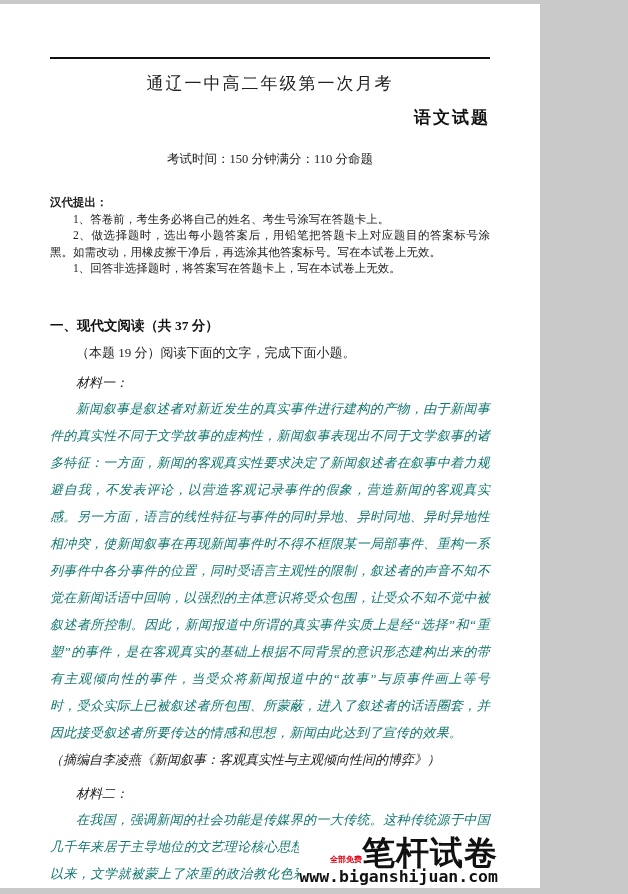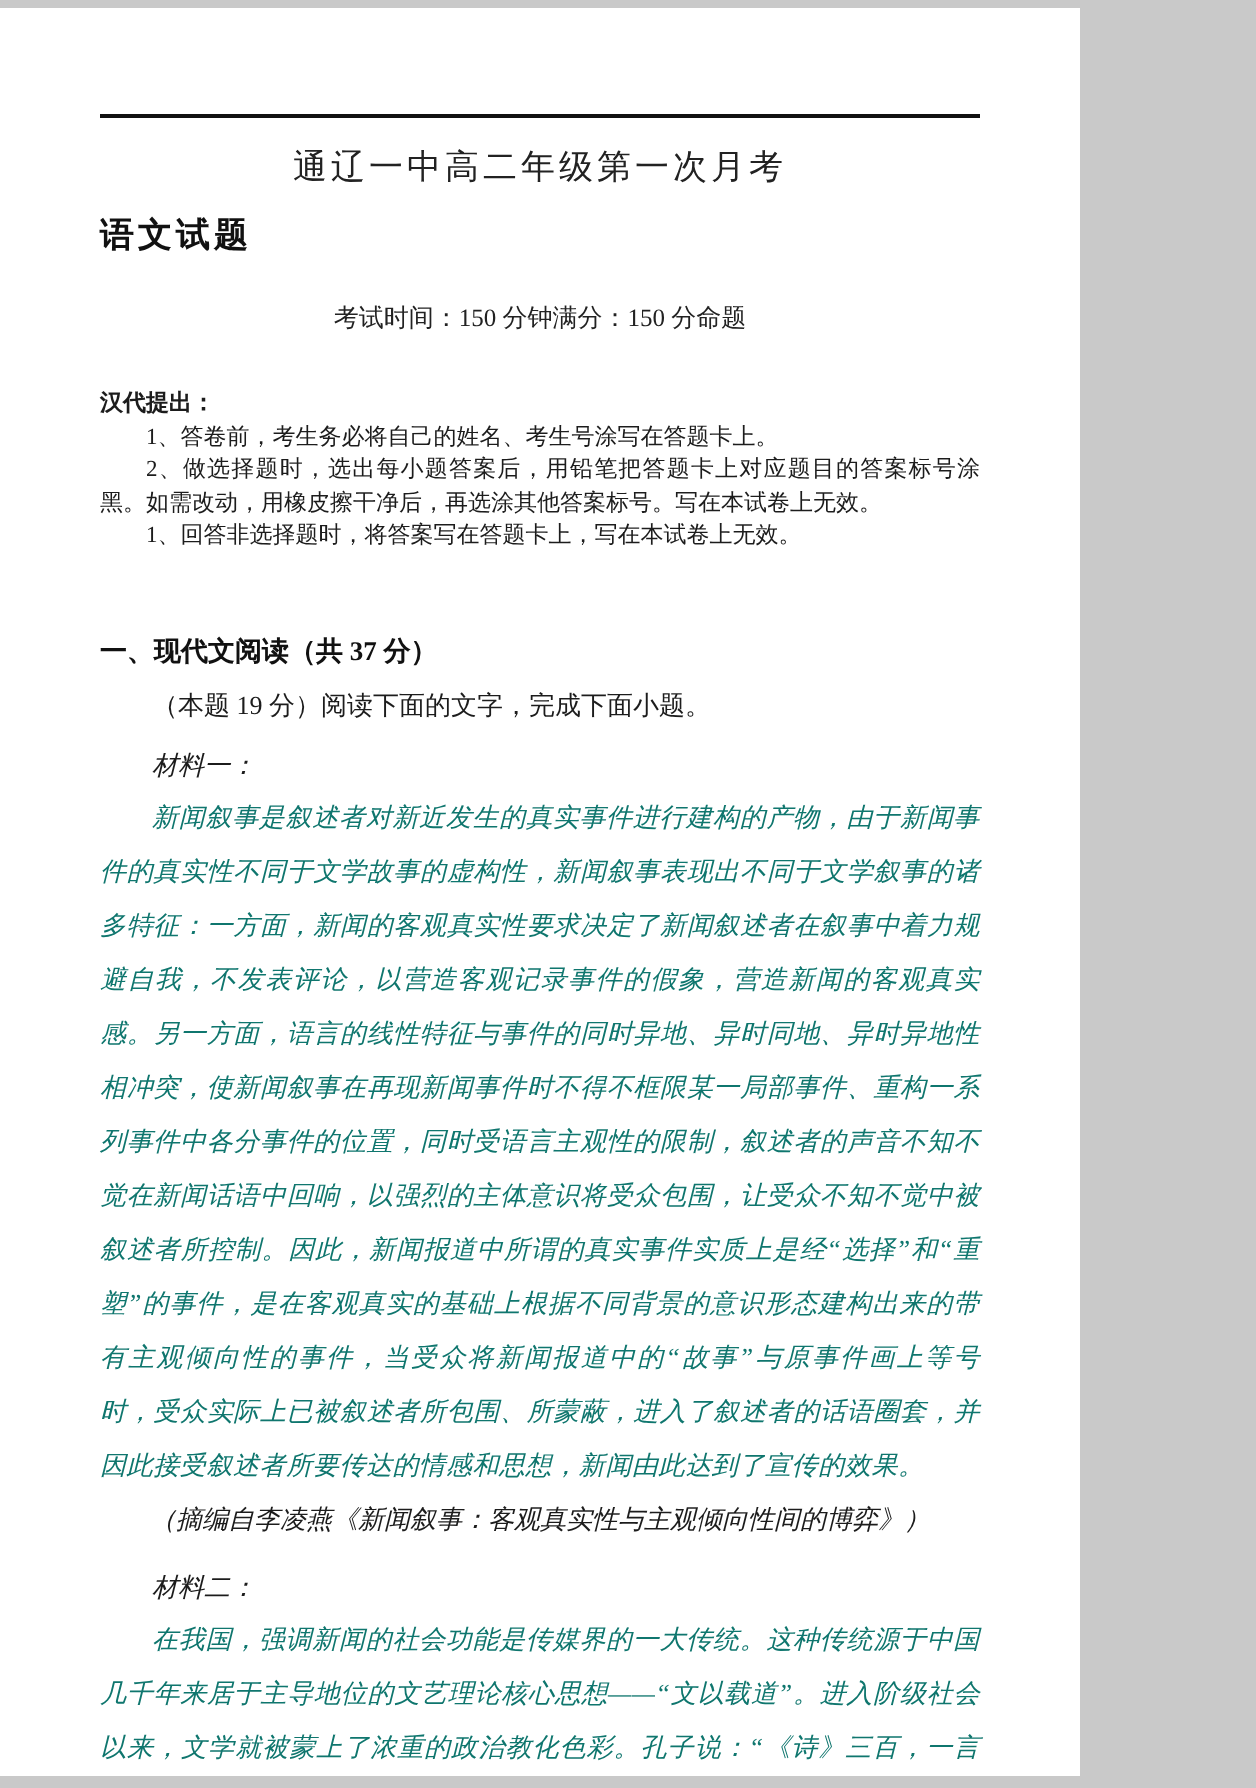--- a/index.html
+++ b/index.html
@@ -30,21 +30,21 @@
   }
   .doc-title {
     margin-top: 13px;
     text-align: center;
     font-size: 17px;
     letter-spacing: 2px;
     color: #222222;
   }
   .doc-subtitle {
     margin-top: 11px;
-    text-align: left;
+    text-align: right;
     font-size: 17px;
     font-weight: bold;
     letter-spacing: 2px;
     color: #111111;
   }
   .exam-info {
     margin-top: 22px;
     display: flex;
     justify-content: center;
     font-size: 12.5px;
@@ -89,21 +89,21 @@
     line-height: 27px;
     letter-spacing: 0.3px;
     text-indent: 2em;
     text-align: justify;
     color: #0f766e;
   }
   .material-source {
     font-size: 13px;
     font-style: italic;
     line-height: 27px;
-    text-align: center;
+    text-align: left;
     color: #1c1c1c;
   }
   .watermark {
     position: absolute;
     right: 42px;
     bottom: 2px;
     text-align: right;
     background: #ffffff;
   }
   .wm-top {
@@ -141,21 +141,21 @@
 <div id="page">
   <div id="content">
 
     <div class="top-rule"></div>
 
     <div class="doc-title">通辽一中高二年级第一次月考</div>
     <div class="doc-subtitle">语文试题</div>
 
     <div class="exam-info">
       <span>考试时间：150 分钟</span>
-      <span>满分：150 分</span>
+      <span>满分：110 分</span>
       <span>命题</span>
     </div>
 
     <div class="notice">
       <div class="notice-heading">汉代提出：</div>
       <div class="notice-item">1、答卷前，考生务必将自己的姓名、考生号涂写在答题卡上。</div>
       <div class="notice-item">2、做选择题时，选出每小题答案后，用铅笔把答题卡上对应题目的答案标号涂黑。如需改动，用橡皮擦干净后，再选涂其他答案标号。写在本试卷上无效。</div>
       <div class="notice-item">1、回答非选择题时，将答案写在答题卡上，写在本试卷上无效。</div>
     </div>
 
@@ -164,13 +164,20 @@
 
     <div class="material-label">材料一：</div>
     <div class="material-paragraph">新闻叙事是叙述者对新近发生的真实事件进行建构的产物，由于新闻事件的真实性不同于文学故事的虚构性，新闻叙事表现出不同于文学叙事的诸多特征：一方面，新闻的客观真实性要求决定了新闻叙述者在叙事中着力规避自我，不发表评论，以营造客观记录事件的假象，营造新闻的客观真实感。另一方面，语言的线性特征与事件的同时异地、异时同地、异时异地性相冲突，使新闻叙事在再现新闻事件时不得不框限某一局部事件、重构一系列事件中各分事件的位置，同时受语言主观性的限制，叙述者的声音不知不觉在新闻话语中回响，以强烈的主体意识将受众包围，让受众不知不觉中被叙述者所控制。因此，新闻报道中所谓的真实事件实质上是经“选择”和“重塑”的事件，是在客观真实的基础上根据不同背景的意识形态建构出来的带有主观倾向性的事件，当受众将新闻报道中的“故事”与原事件画上等号时，受众实际上已被叙述者所包围、所蒙蔽，进入了叙述者的话语圈套，并因此接受叙述者所要传达的情感和思想，新闻由此达到了宣传的效果。</div>
     <div class="material-source">（摘编自李凌燕《新闻叙事：客观真实性与主观倾向性间的博弈》）</div>
 
     <div class="material-label">材料二：</div>
     <div class="material-paragraph">在我国，强调新闻的社会功能是传媒界的一大传统。这种传统源于中国几千年来居于主导地位的文艺理论核心思想——“文以载道”。进入阶级社会以来，文学就被蒙上了浓重的政治教化色彩。孔子说：“《诗》三百，一言以蔽之，曰：‘思无邪’。”《毛诗序》则云：“故正得失，动天地，感鬼神，莫近于诗，先王以是经夫妇，成孝敬，厚人伦，美教化，移风俗。”汉代提出“罢黜百家，独尊儒术”，确定了儒家思想的统治地位，自此，无论是刘勰的“圣因文而明道”，还是柳宗元提出的“文以明道”主张，其实质都是推崇文学教化功能的延续。中国历代</div>
 
   </div>
 
+  <div class="watermark">
+    <div class="wm-top">
+      <span class="wm-free">全部免费</span>
+      <span class="wm-brand">笔杆试卷</span>
+    </div>
+    <div class="wm-url">www.biganshijuan.com</div>
+  </div>
 </div>
 
 </body></html>

